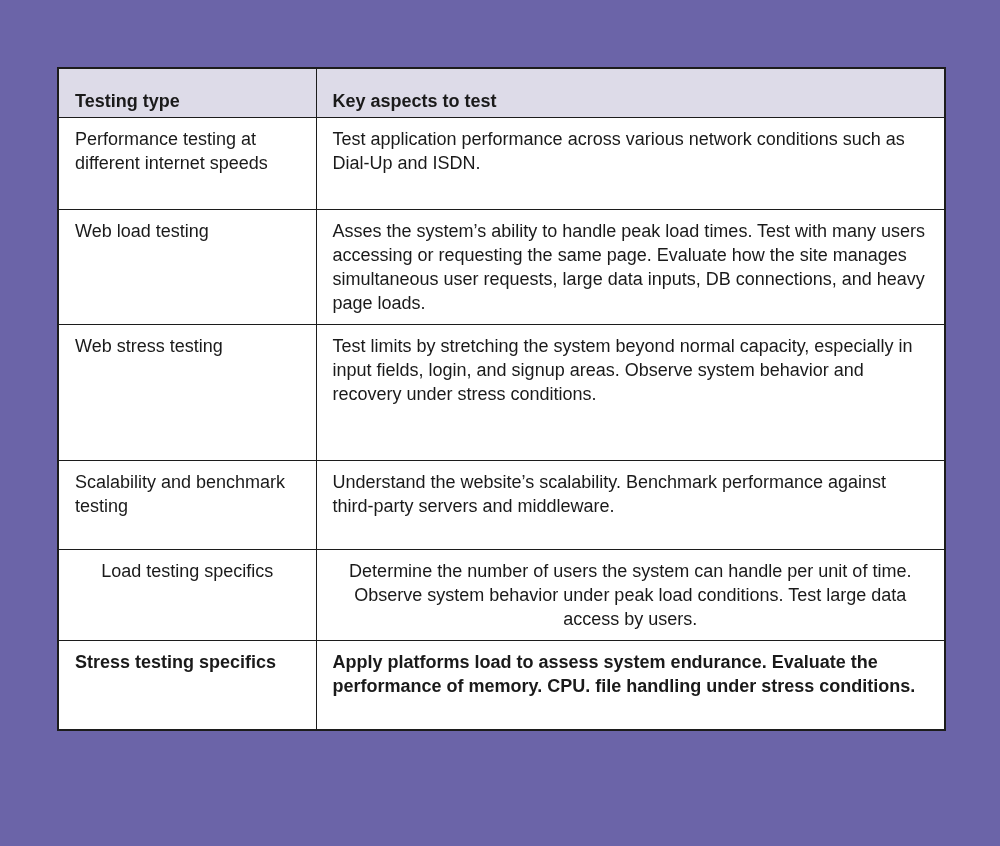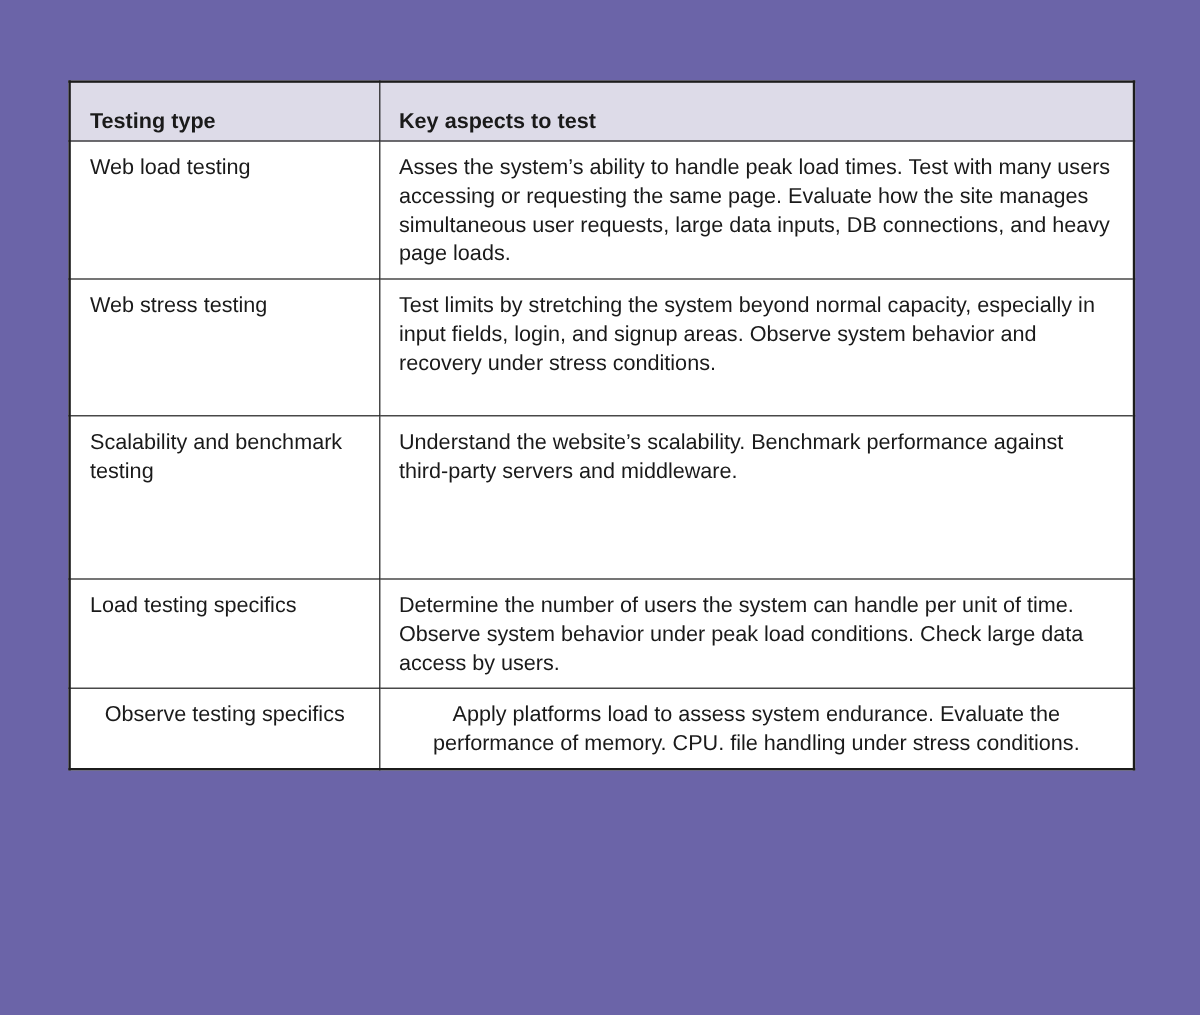--- a/index.html
+++ b/index.html
@@ -66,33 +66,37 @@
     <col class="col-aspects">
   </colgroup>
   <thead>
     <tr>
       <th>Testing type</th>
       <th>Key aspects to test</th>
     </tr>
   </thead>
   <tbody>
     <tr>
+      <td>Performance testing at different internet speeds</td>
+      <td>Test application performance across various network conditions such as Dial-Up and ISDN.</td>
+    </tr>
+    <tr>
       <td>Web load testing</td>
       <td>Asses the system’s ability to handle peak load times. Test with many users accessing or requesting the same page. Evaluate how the site manages simultaneous user requests, large data inputs, DB connections, and heavy page loads.</td>
     </tr>
     <tr>
       <td>Web stress testing</td>
       <td>Test limits by stretching the system beyond normal capacity, especially in input fields, login, and signup areas. Observe system behavior and recovery under stress conditions.</td>
     </tr>
     <tr>
       <td>Scalability and benchmark testing</td>
       <td>Understand the website’s scalability. Benchmark performance against third-party servers and middleware.</td>
     </tr>
     <tr>
       <td>Load testing specifics</td>
-      <td>Determine the number of users the system can handle per unit of time. Observe system behavior under peak load conditions. Check large data access by users.</td>
+      <td>Determine the number of users the system can handle per unit of time. Observe system behavior under peak load conditions. Test large data access by users.</td>
     </tr>
     <tr>
-      <td>Observe testing specifics</td>
+      <td>Stress testing specifics</td>
       <td>Apply platforms load to assess system endurance. Evaluate the performance of memory. CPU. file handling under stress conditions.</td>
     </tr>
   </tbody>
 </table>
 
 </body></html>

